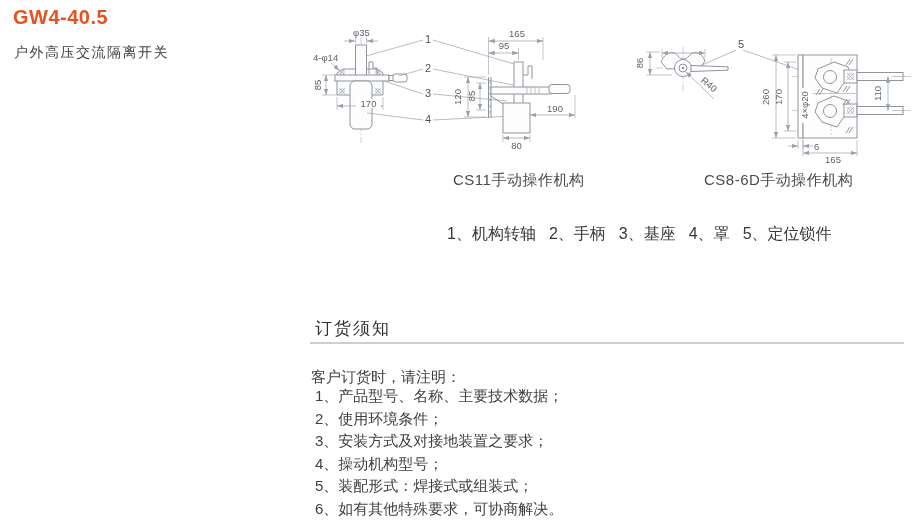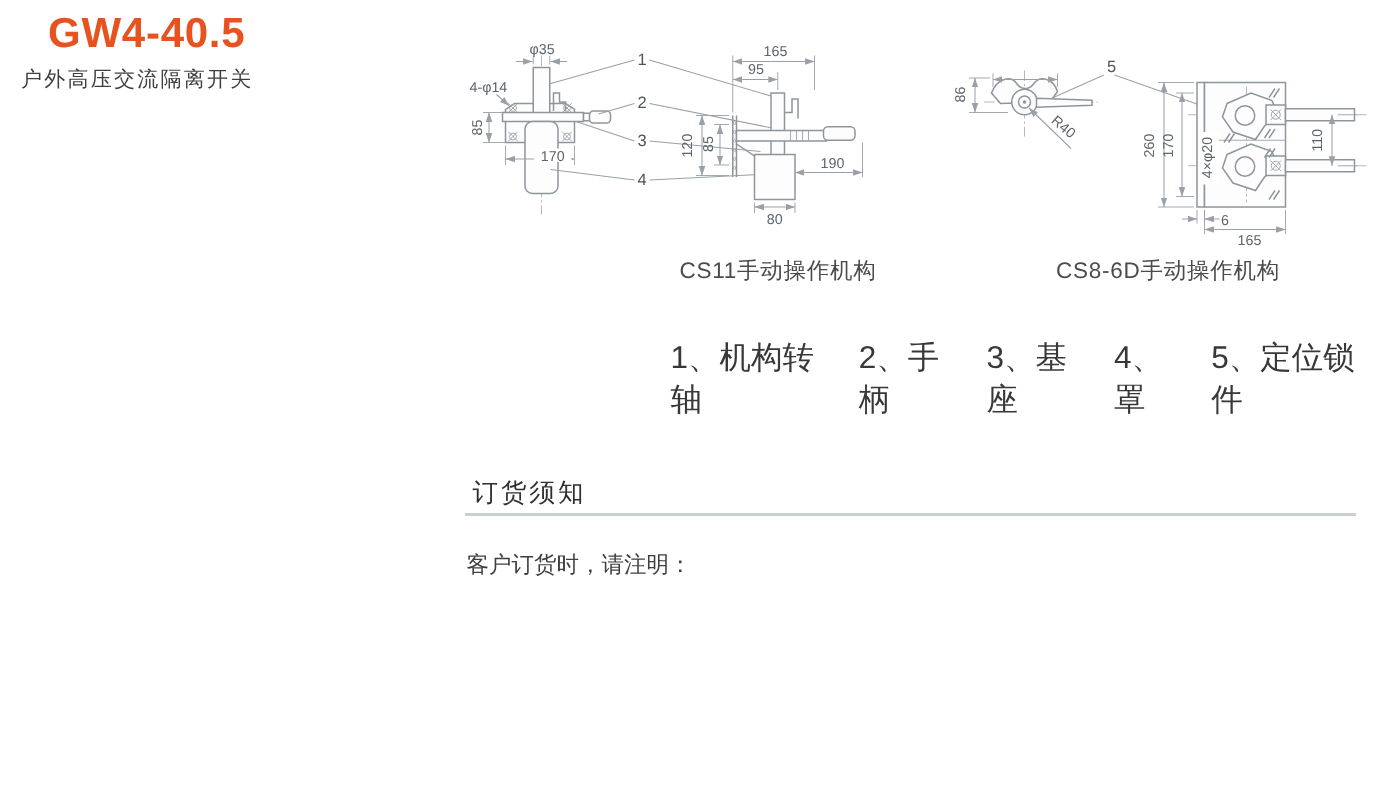--- a/index.html
+++ b/index.html
@@ -1,26 +1,26 @@
 <!DOCTYPE html>
 <html><head>
 <meta charset="utf-8">
 <style>
   html,body{margin:0;padding:0;background:#fff;}
   #canvas{position:relative;width:920px;height:528px;background:#ffffff;overflow:hidden;
           font-family:"Liberation Sans","DejaVu Sans",sans-serif;color:#3d3d3d;}
   .abs{position:absolute;}
   
-  #title{left:13px;top:6px;font-size:28px;font-weight:700;color:#e8521f;letter-spacing:.5px;margin-left:19px;}
+  #title{left:13px;top:6px;font-size:20px;font-weight:700;color:#e8521f;letter-spacing:.5px;}
   #subtitle{left:14px;top:44px;font-size:14px;color:#3f3f3f;letter-spacing:1.5px;font-weight:500;}
   
   .figlabel{font-size:15px;color:#4b4b4b;letter-spacing:.5px;}
   #cs11-label{left:405px;top:171px;margin-left:48px;}
   #cs8-label{left:704px;top:171px;}
-  #legend{left:447px;top:224px;display:flex;gap:13px;font-size:21px;color:#383838;}
+  #legend{left:447px;top:224px;display:flex;gap:13px;font-size:16px;color:#383838;}
   #figcaption{left:455px;top:242px;display:flex;gap:10px;font-size:15px;color:#383838;}
   
   #order-heading{left:315px;top:317px;font-size:17px;color:#303030;letter-spacing:2px;font-weight:400;}
   #order-rule{left:310px;top:342px;width:594px;height:2px;background:#cbcfd4;}
   #order-intro{left:311px;top:366px;font-size:15px;line-height:22px;color:#3f3f3f;}
   #order-list{left:315px;top:385px;font-size:15px;line-height:22.5px;color:#3f3f3f;}
   
   svg{position:absolute;}
   #svg-cs11{left:285px;top:15px;}
   #svg-cs8{left:620px;top:15px;}
@@ -266,14 +266,22 @@
     <span>3、基座</span>
     <span>4、罩</span>
     <span>5、定位锁件</span>
   </div>
 
 
   <div class="abs" id="order-heading">订货须知</div>
   <div class="abs" id="order-rule"></div>
   <div class="abs" id="order-intro">客户订货时，请注明：</div>
 
+  <div class="abs" id="order-list">
+    <div>1、产品型号、名称、主要技术数据；</div>
+    <div>2、使用环境条件；</div>
+    <div>3、安装方式及对接地装置之要求；</div>
+    <div>4、操动机构型号；</div>
+    <div>5、装配形式：焊接式或组装式；</div>
+    <div>6、如有其他特殊要求，可协商解决。</div>
+  </div>
 
 </div>
 
 </body></html>

